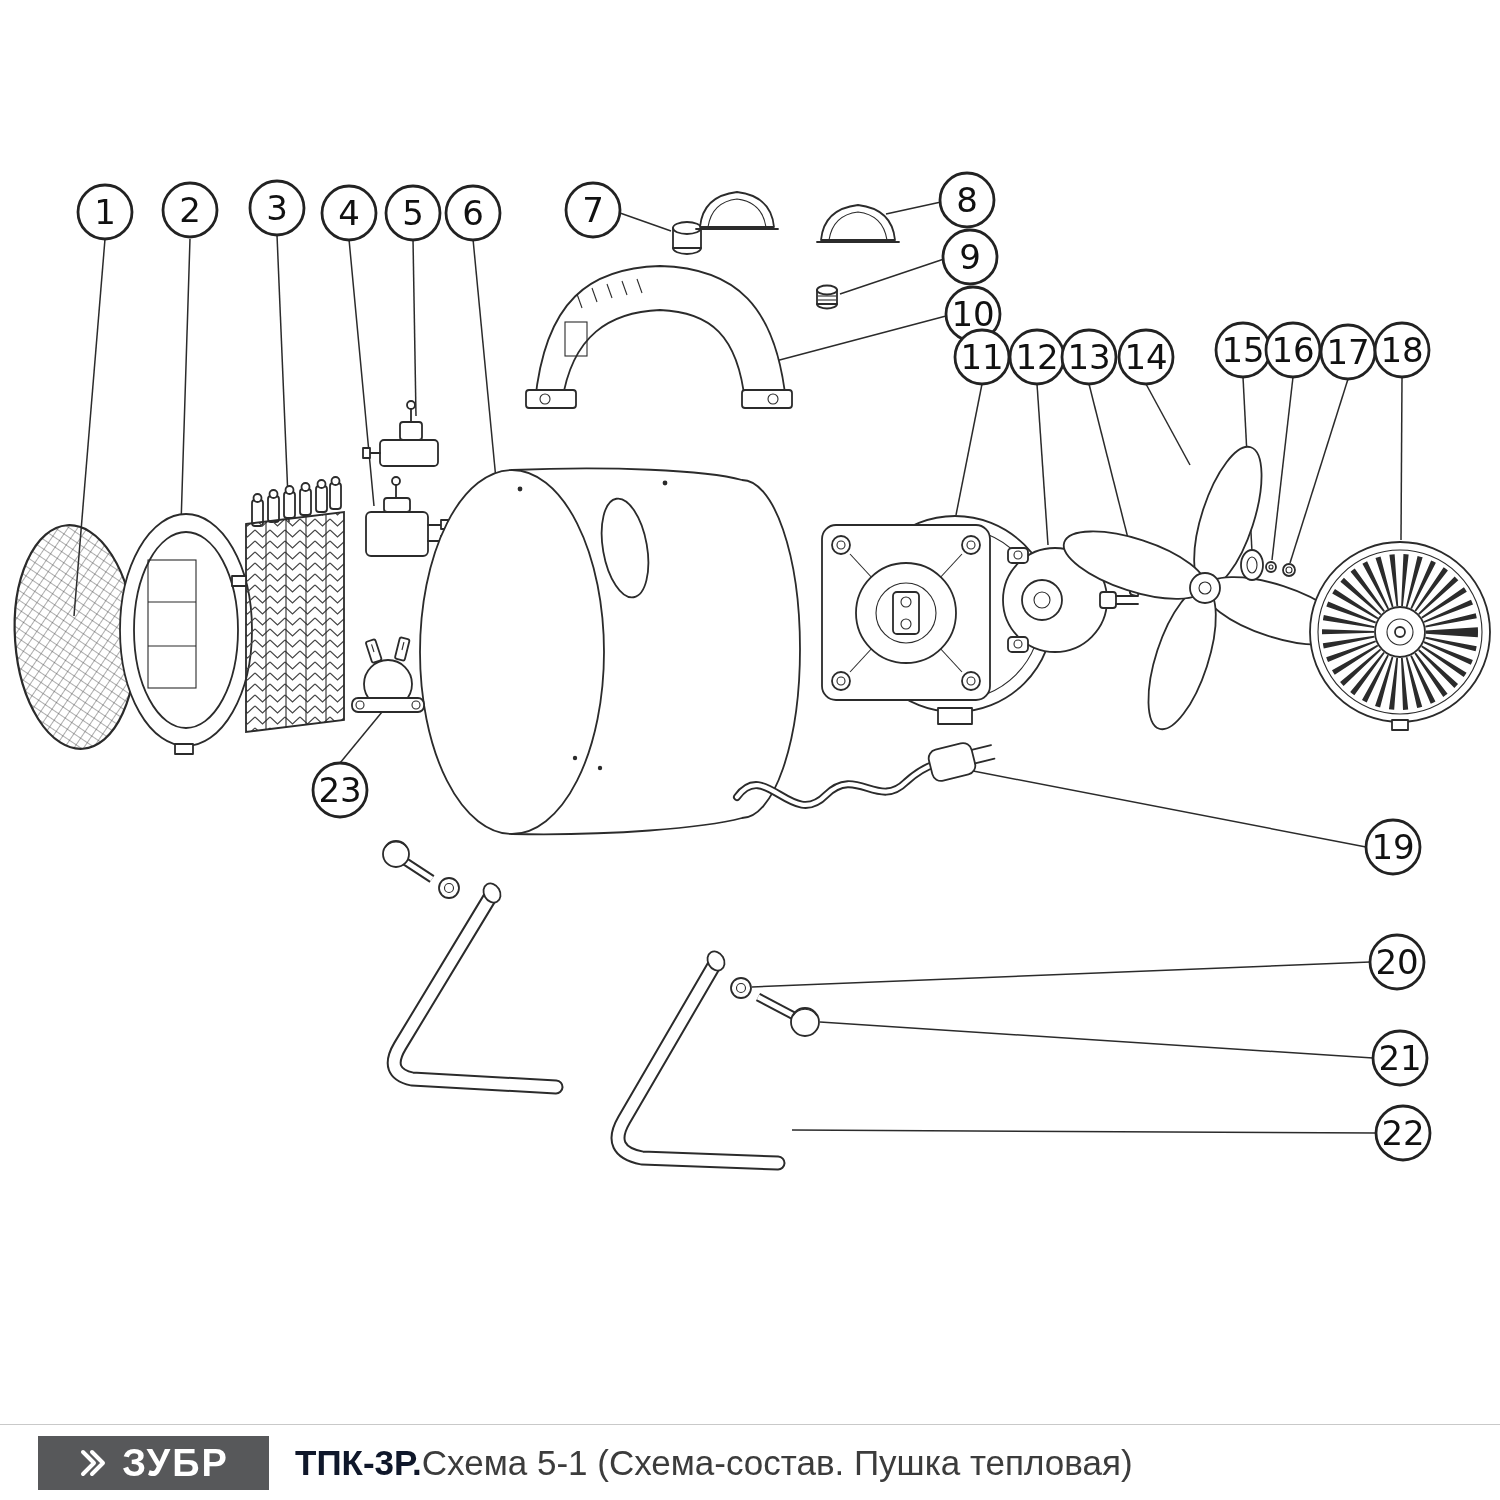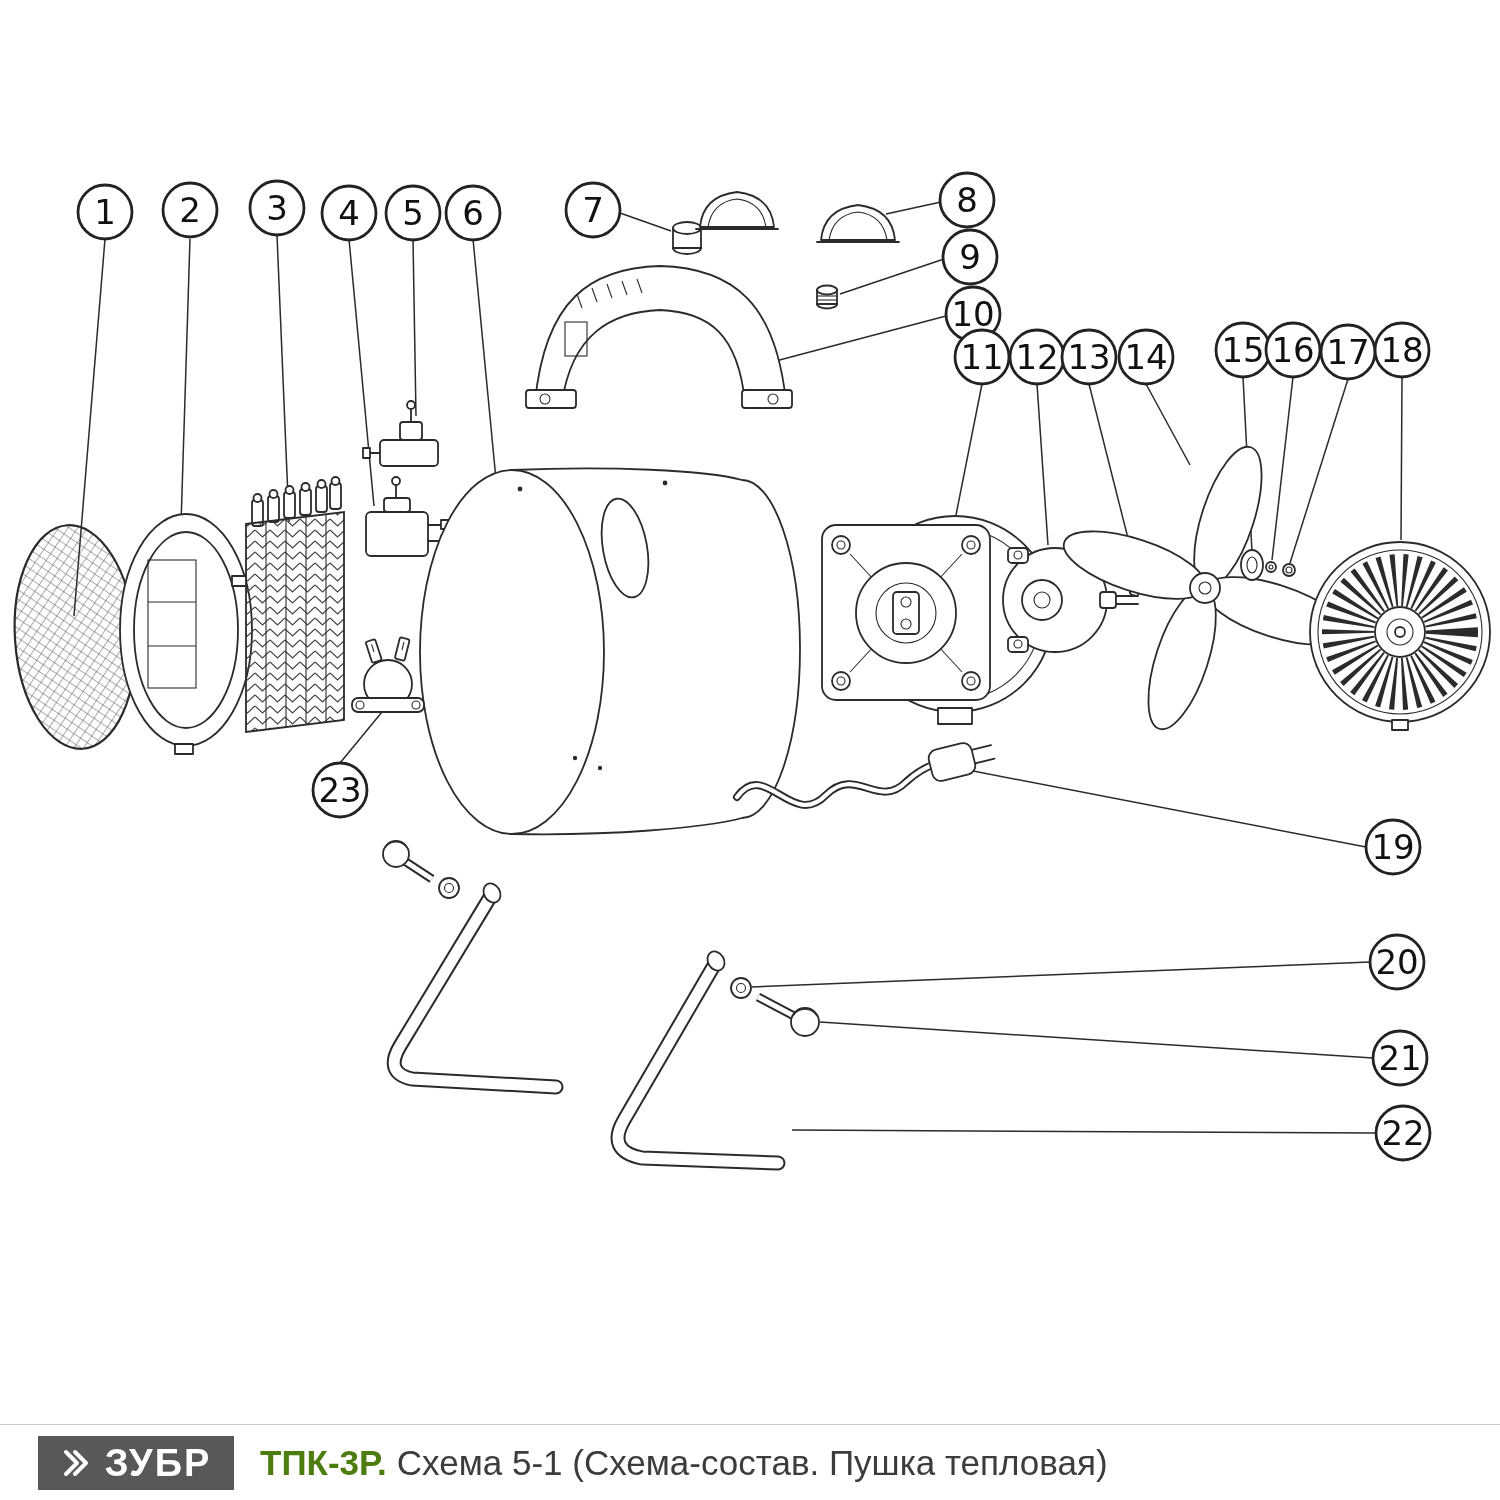--- a/index.html
+++ b/index.html
@@ -13,25 +13,25 @@
   .co{fill:#fff;stroke:#222;stroke-width:2.8;}
   .cot{font-family:"DejaVu Sans",sans-serif;font-size:34px;fill:#111;text-anchor:middle;}
   .tube-o{fill:none;stroke:#2b2b2b;stroke-width:15;stroke-linecap:round;stroke-linejoin:round;}
   .tube-i{fill:none;stroke:#fff;stroke-width:11;stroke-linecap:round;stroke-linejoin:round;}
   .cord-o{fill:none;stroke:#2b2b2b;stroke-width:8;stroke-linecap:round;}
   .cord-i{fill:none;stroke:#fff;stroke-width:4.2;stroke-linecap:round;}
   
   .footer{position:absolute;top:1424px;left:0;width:1500px;height:76px;
           border-top:1px solid #c9c9c9;display:flex;align-items:center;gap:26px;
           padding-left:38px;box-sizing:border-box;background:#fff;}
-  .logo-box{width:196px;height:54px;background:#57585a;display:flex;align-items:center;
+  .logo-box{width:231px;height:54px;background:#57585a;display:flex;align-items:center;
             justify-content:center;gap:10px;flex:0 0 auto;}
   .brand{color:#fff;font-weight:bold;font-size:38px;letter-spacing:2px;line-height:1;}
   .title-line{font-size:35px;color:#3c3c3c;white-space:nowrap;}
-  .model{font-weight:bold;color:#4d7c0f;margin-right:10px;text-align:center;}
+  .model{font-weight:bold;color:#0f172a;text-align:center;}
 </style>
 </head>
 <body>
 
 <svg id="diagram" width="1500" height="1408" viewBox="0 0 1500 1408">
   <defs>
     <pattern id="mesh" width="8" height="8" patternUnits="userSpaceOnUse" patternTransform="rotate(38)">
       <path d="M0,0 H8 M0,0 V8" stroke="#4a4a4a" stroke-width="0.9" fill="none"></path>
     </pattern>
     <pattern id="coil" width="15" height="11" patternUnits="userSpaceOnUse">

